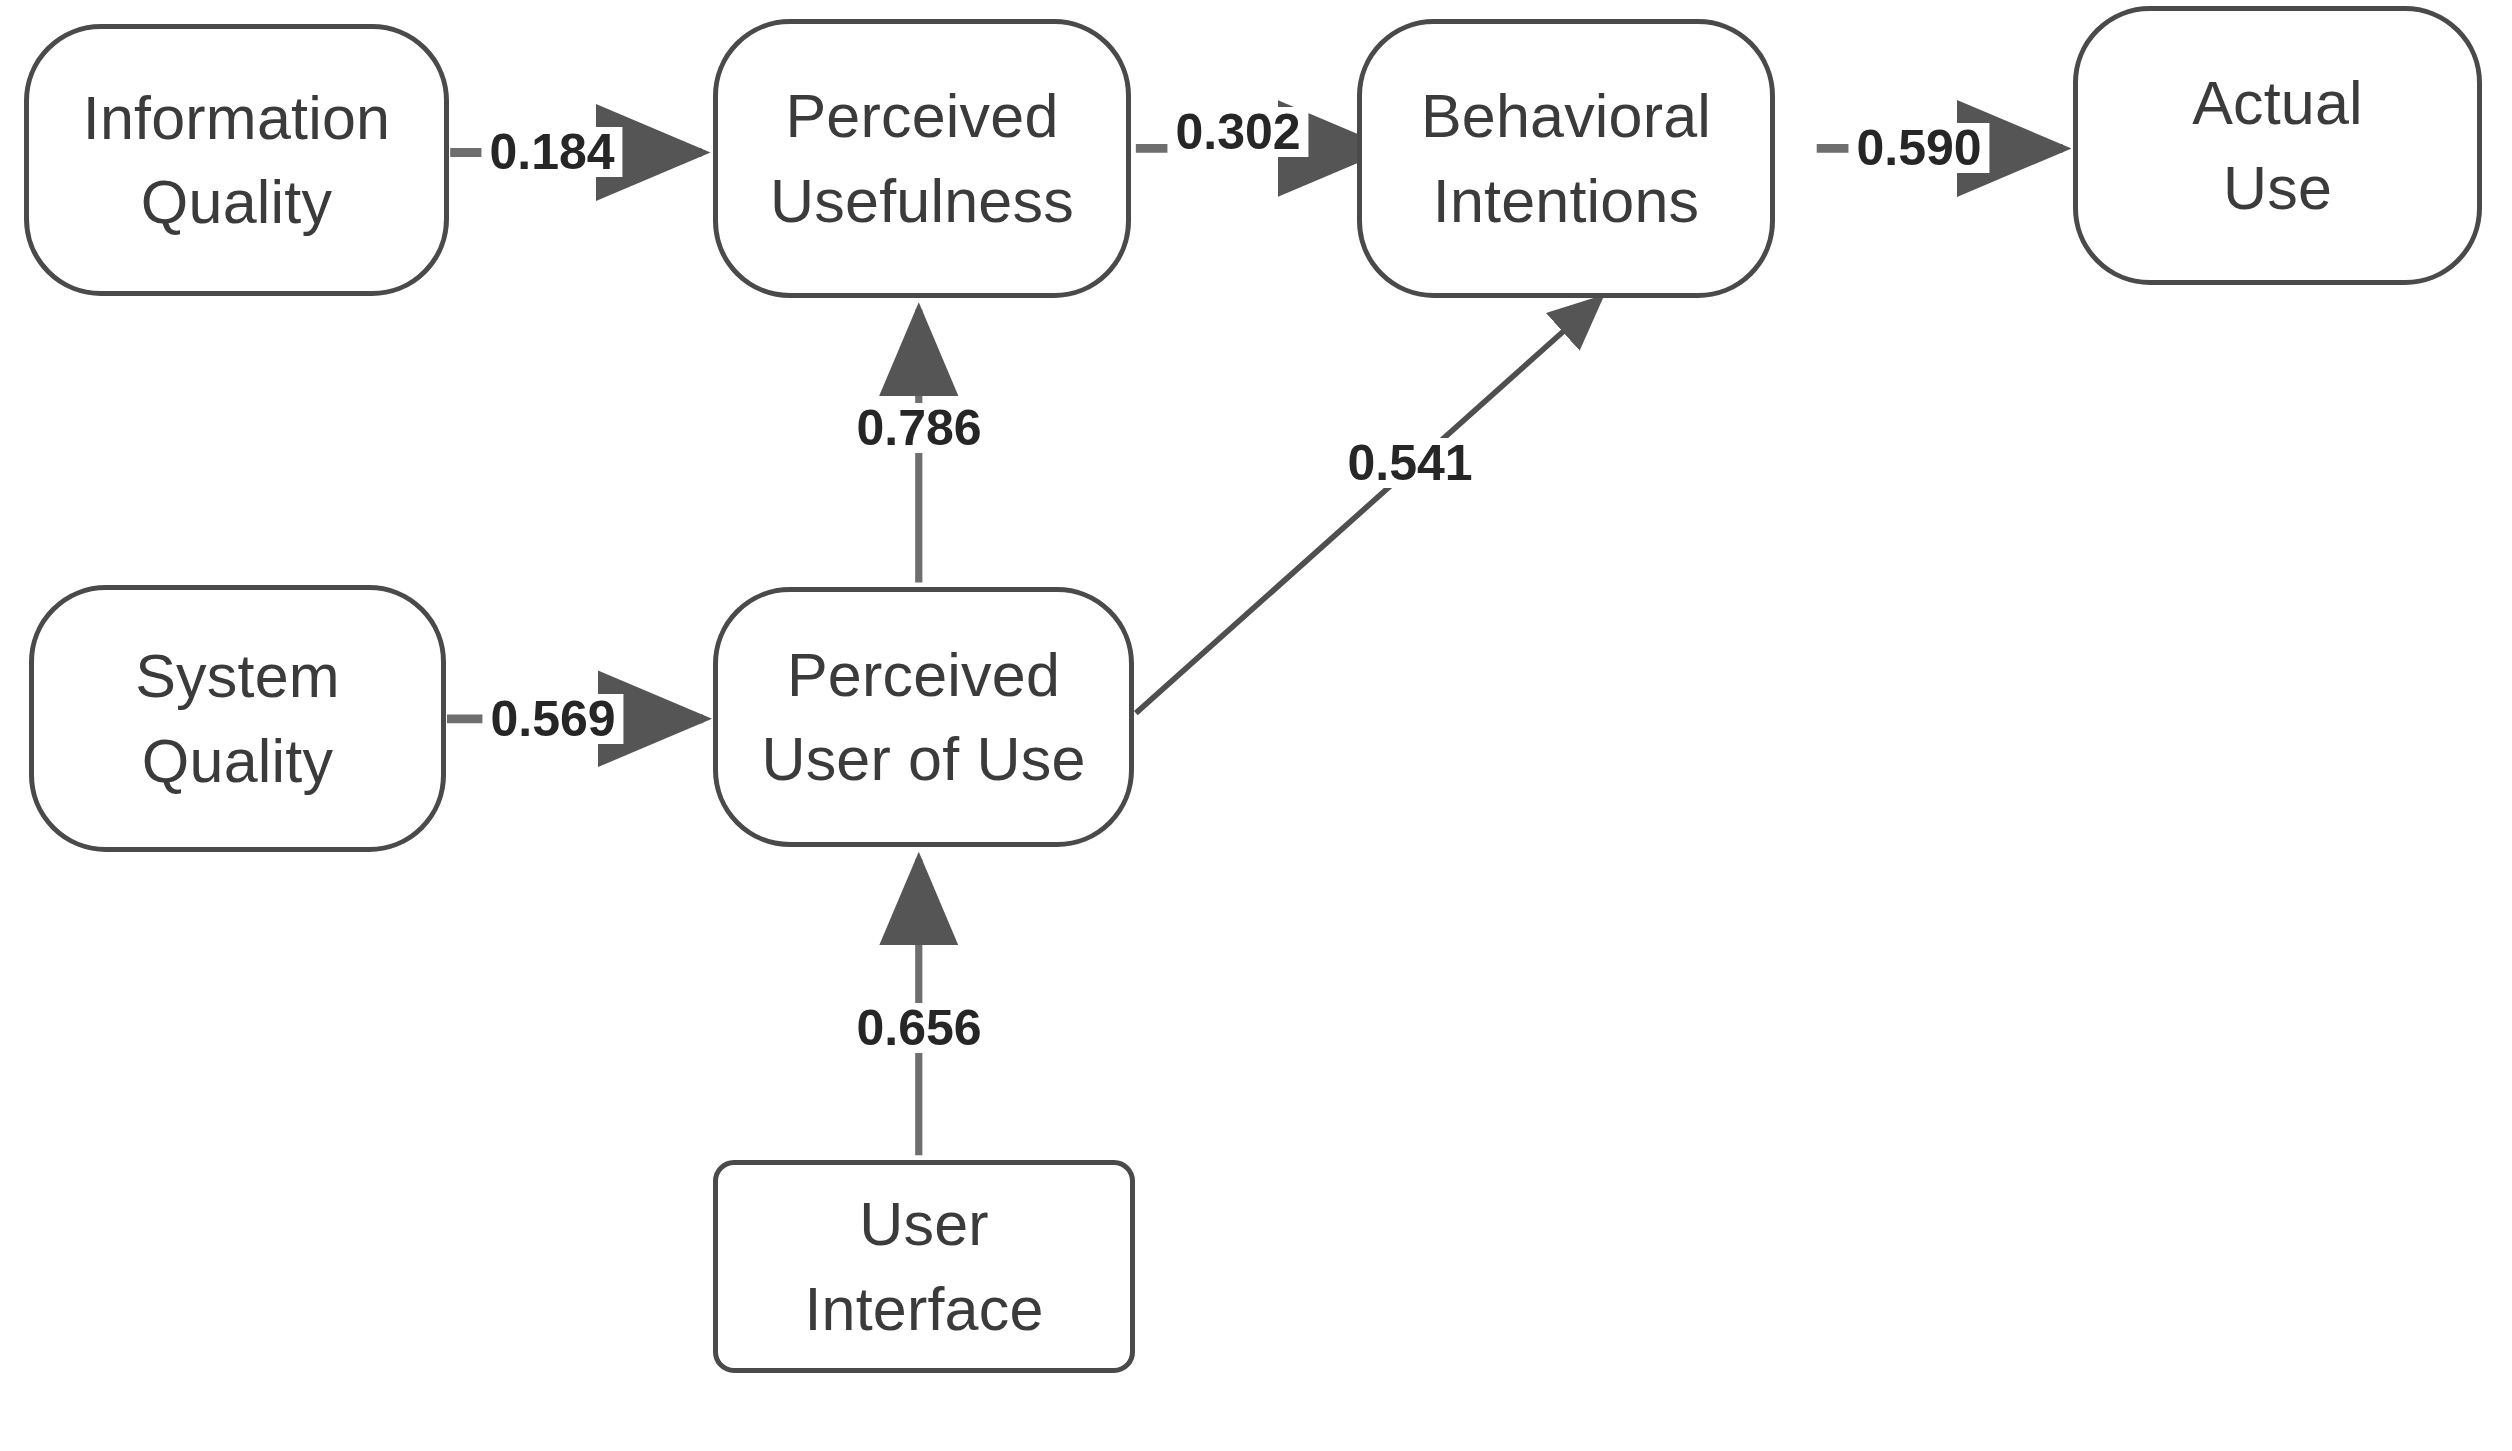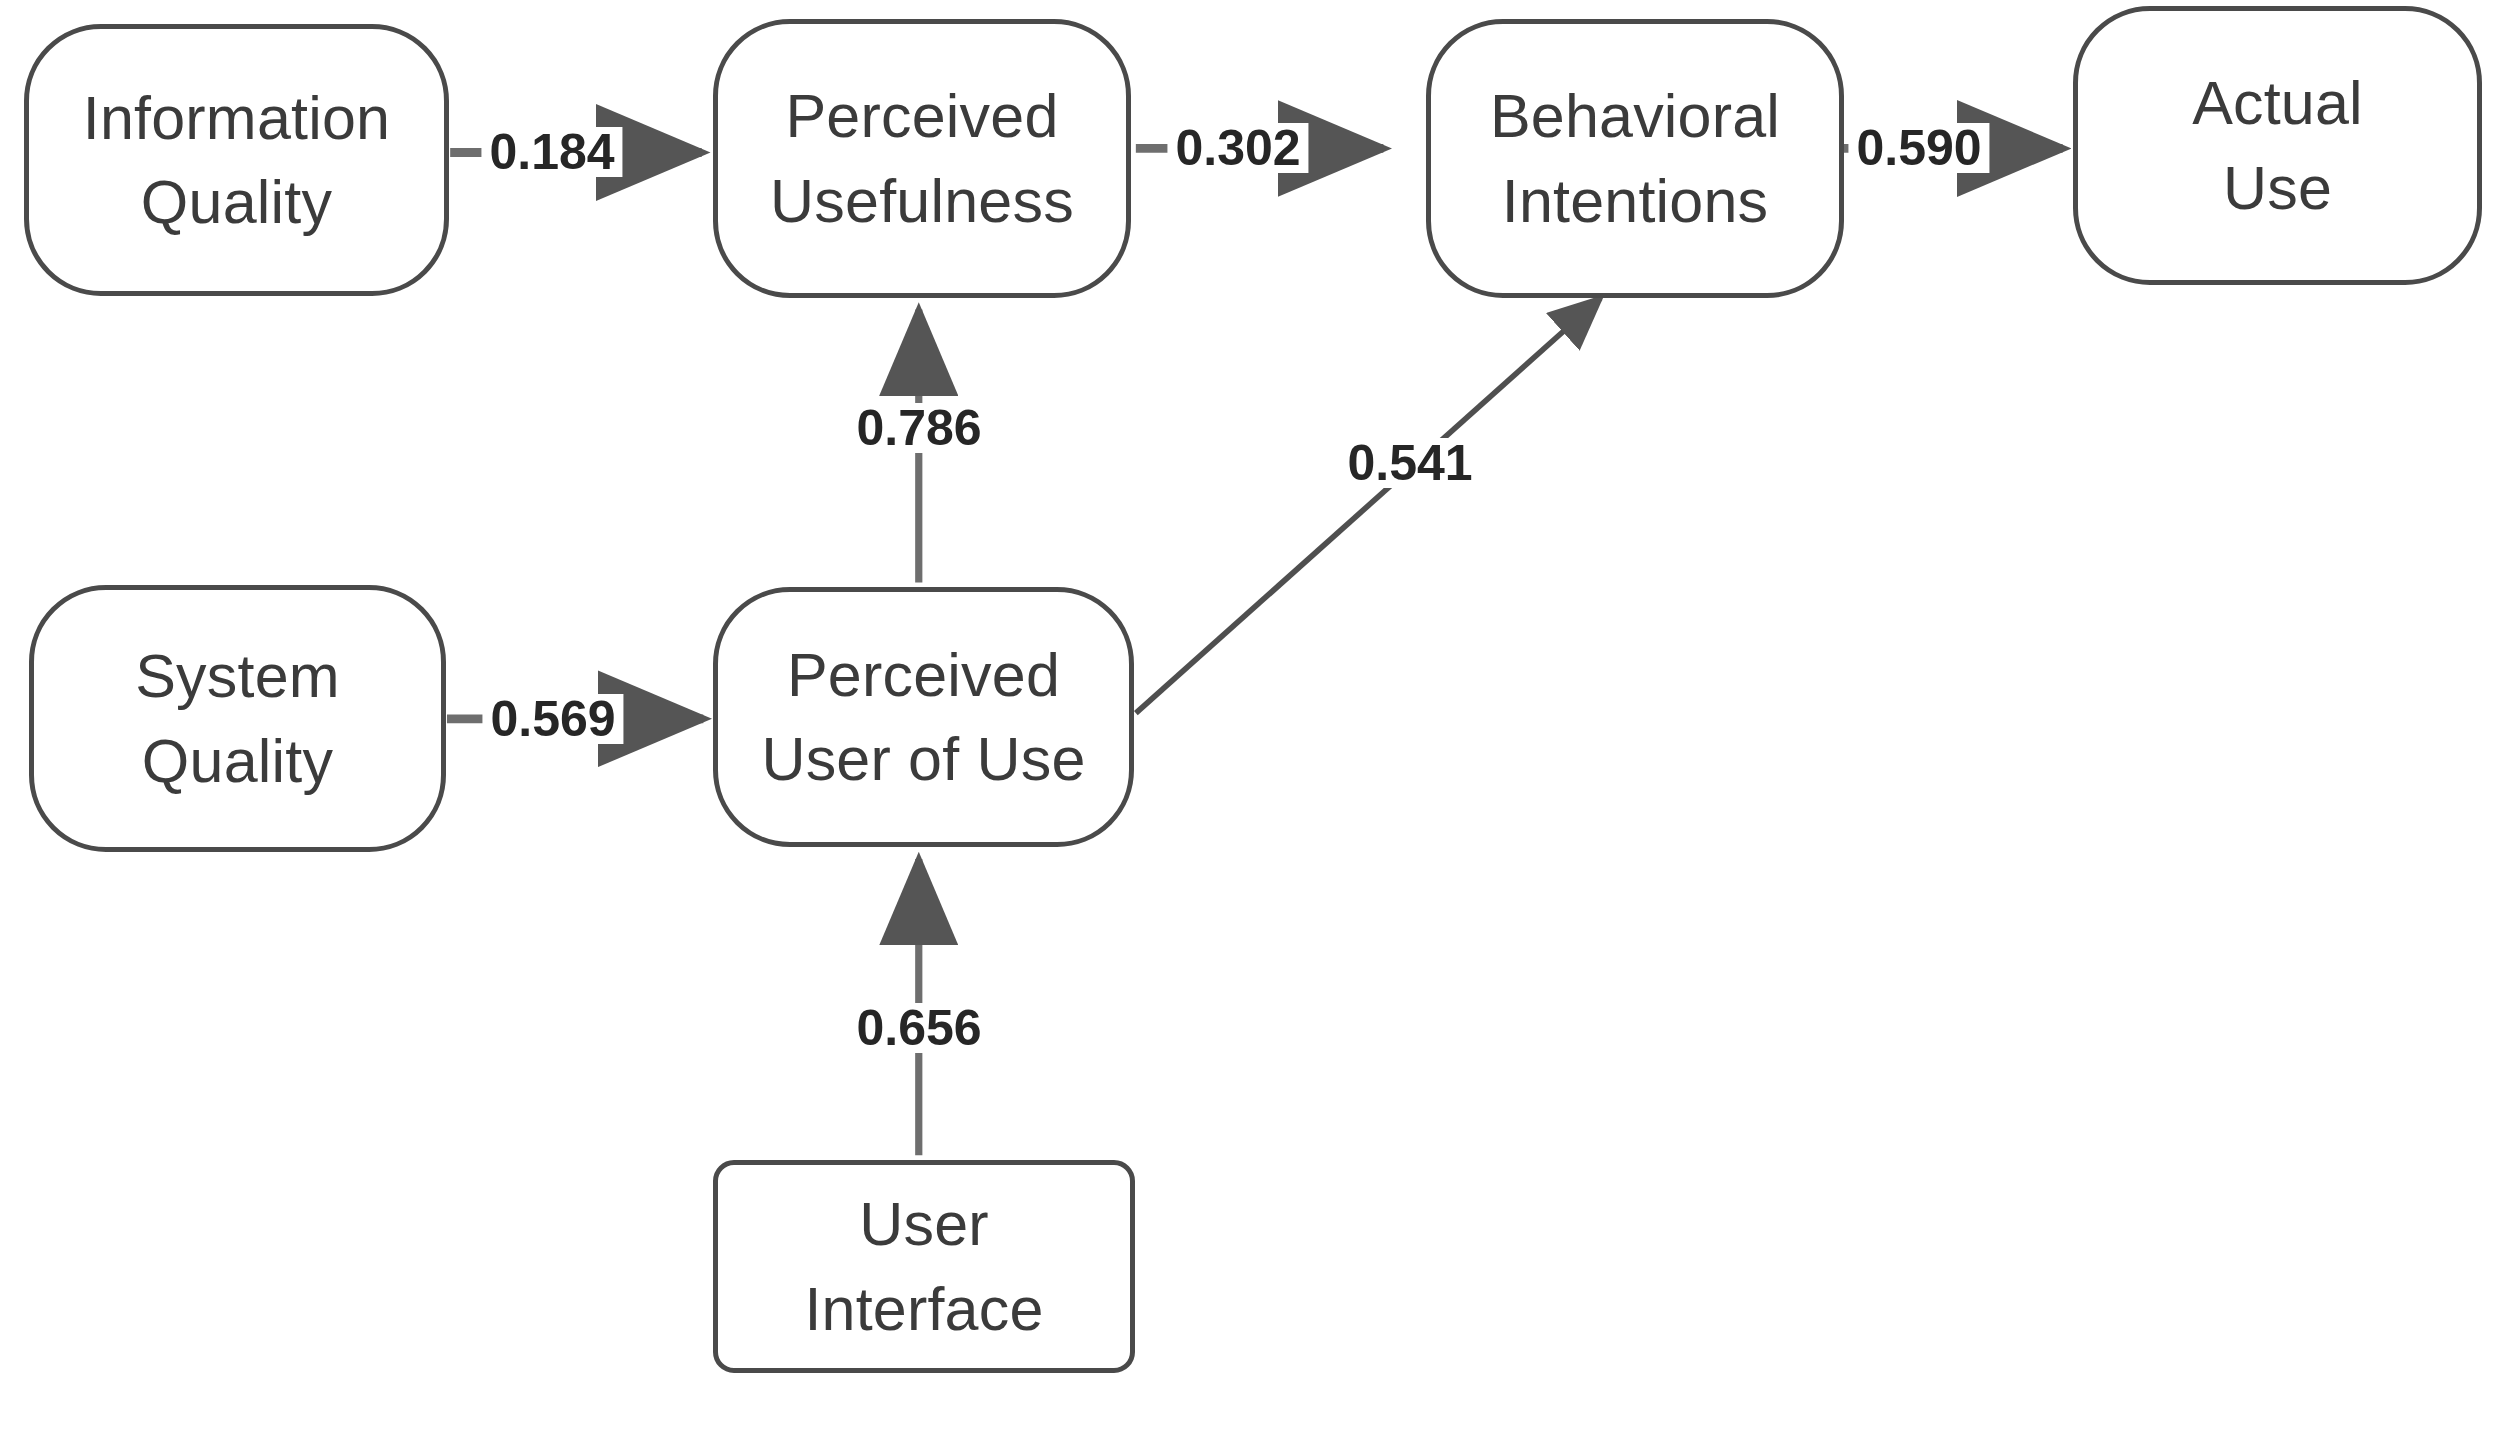--- a/index.html
+++ b/index.html
@@ -88,21 +88,21 @@
   <div class="node" style="left:24px; top:24px; width:425px; height:272px;">
     <div class="node-line">Information</div>
     <div class="node-line">Quality</div>
   </div>
 
   <div class="node" style="left:713px; top:19px; width:418px; height:279px;">
     <div class="node-line">Perceived</div>
     <div class="node-line">Usefulness</div>
   </div>
 
-  <div class="node" style="left:1426px; top:19px; width:418px; height:279px;">
+  <div class="node" style="left:1357px; top:19px; width:418px; height:279px;">
     <div class="node-line">Behavioral</div>
     <div class="node-line">Intentions</div>
   </div>
 
   <div class="node" style="left:2073px; top:6px; width:409px; height:279px;">
     <div class="node-line">Actual</div>
     <div class="node-line">Use</div>
   </div>
 
   <div class="node" style="left:29px; top:585px; width:417px; height:267px;">
@@ -115,21 +115,21 @@
     <div class="node-line">User of Use</div>
   </div>
 
   <div class="node" style="left:713px; top:1160px; width:422px; height:213px;border-radius:21px;">
     <div class="node-line">User</div>
     <div class="node-line">Interface</div>
   </div>
 
   <div class="edge-label" style="left:552px; top:152px;">0.184</div>
 
-  <div class="edge-label" style="left:1238px; top:148px;">0.302</div>
+  <div class="edge-label" style="left:1238px; top:132px;">0.302</div>
 
   <div class="edge-label" style="left:1919px; top:148px;">0.590</div>
 
   <div class="edge-label" style="left:919px; top:428px;">0.786</div>
 
   <div class="edge-label" style="left:553px; top:719px;">0.569</div>
 
   <div class="edge-label" style="left:1410px; top:463px;">0.541</div>
 
   <div class="edge-label" style="left:919px; top:1028px;">0.656</div>

